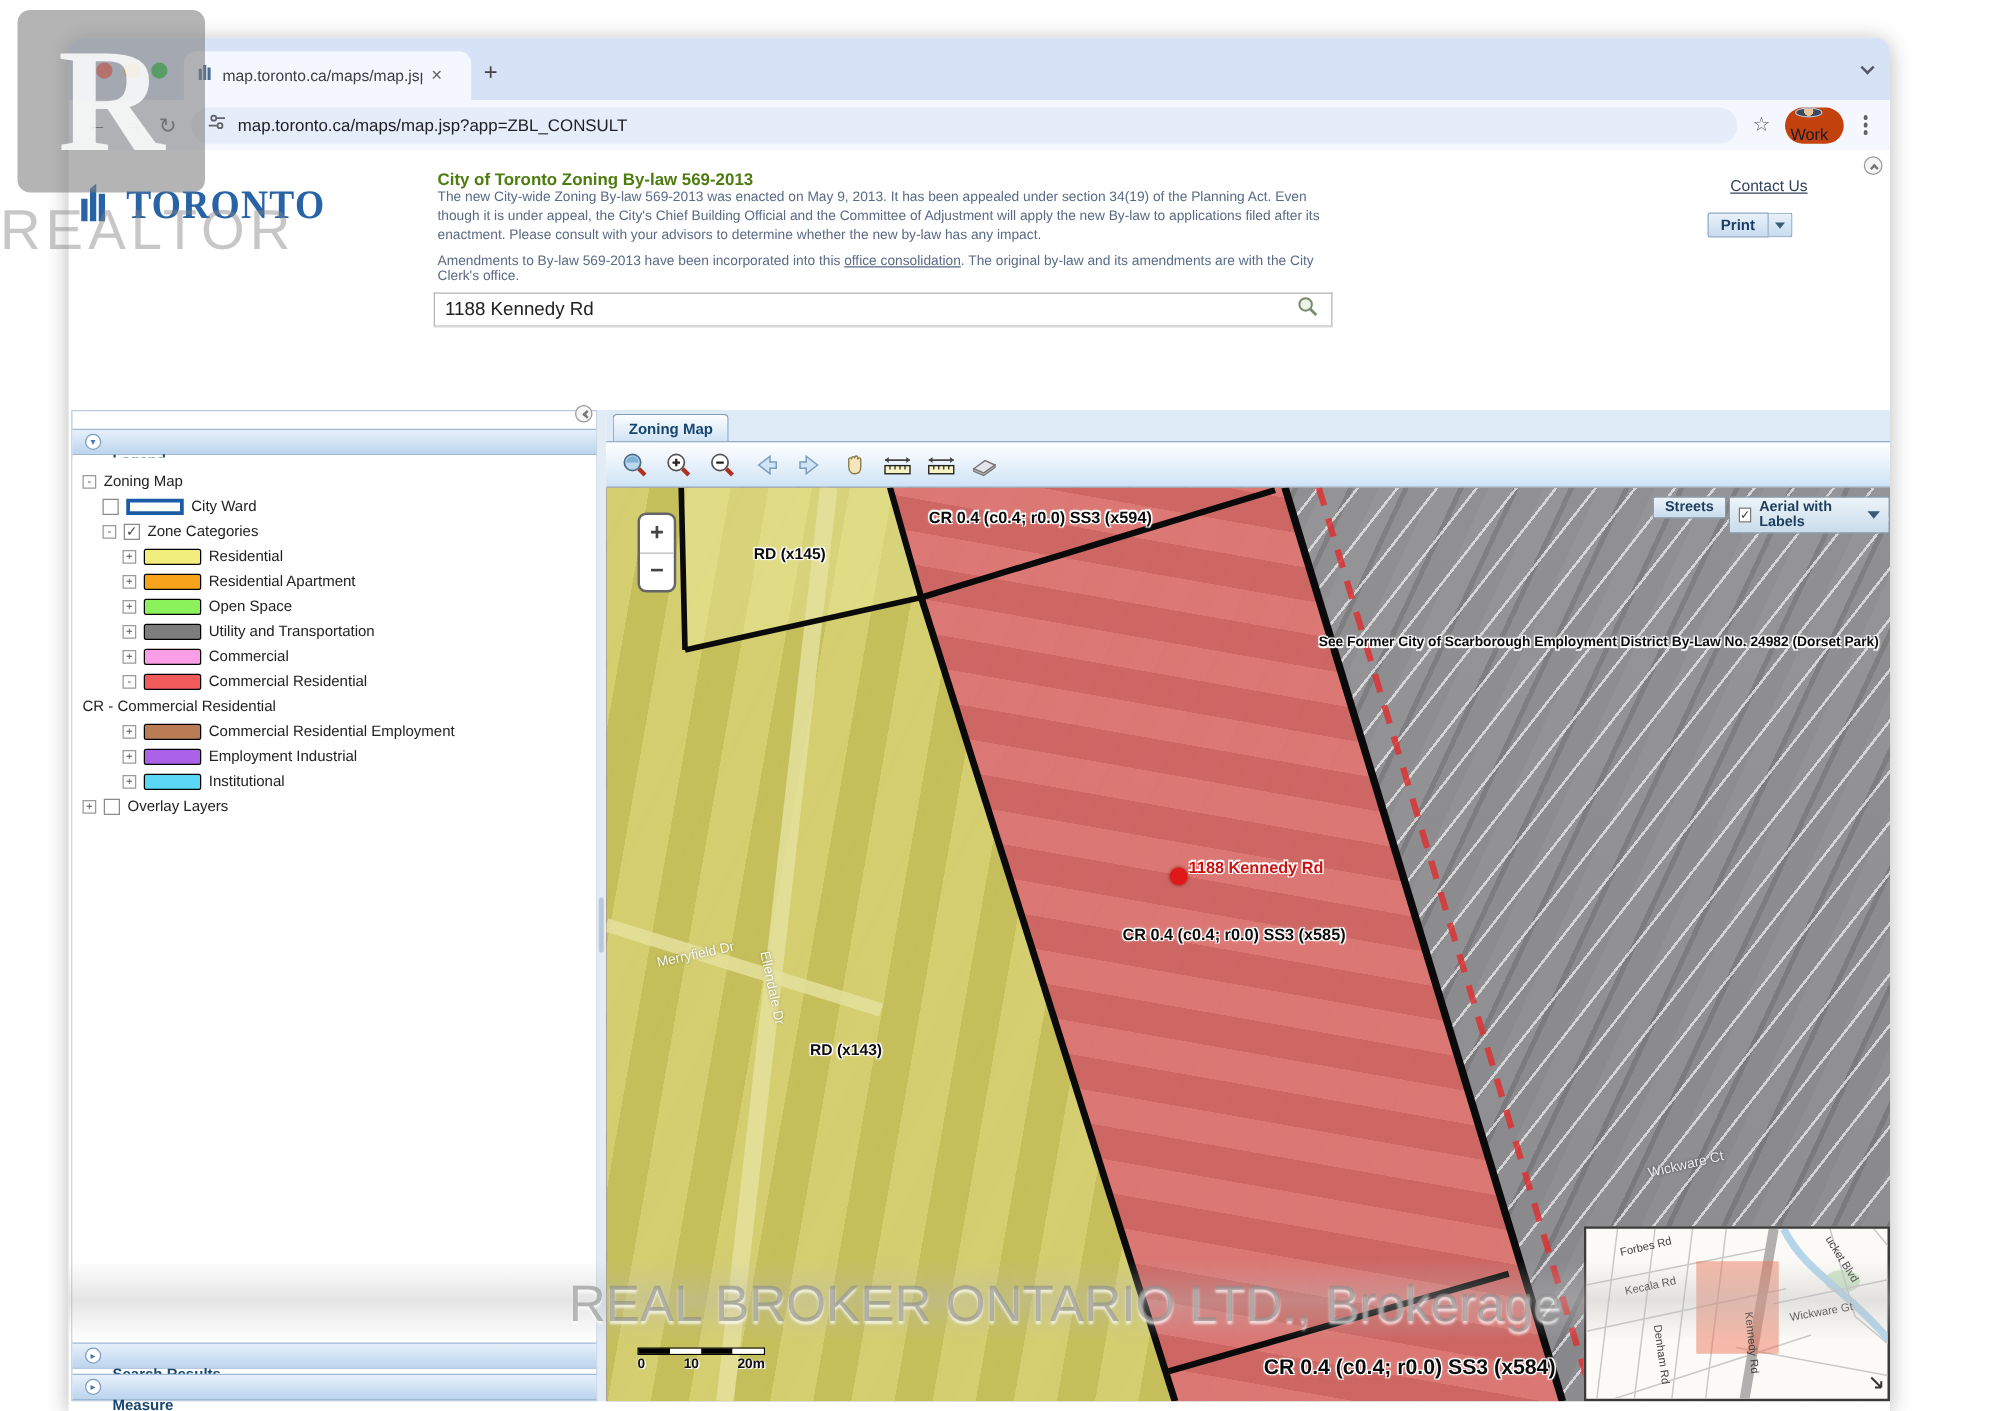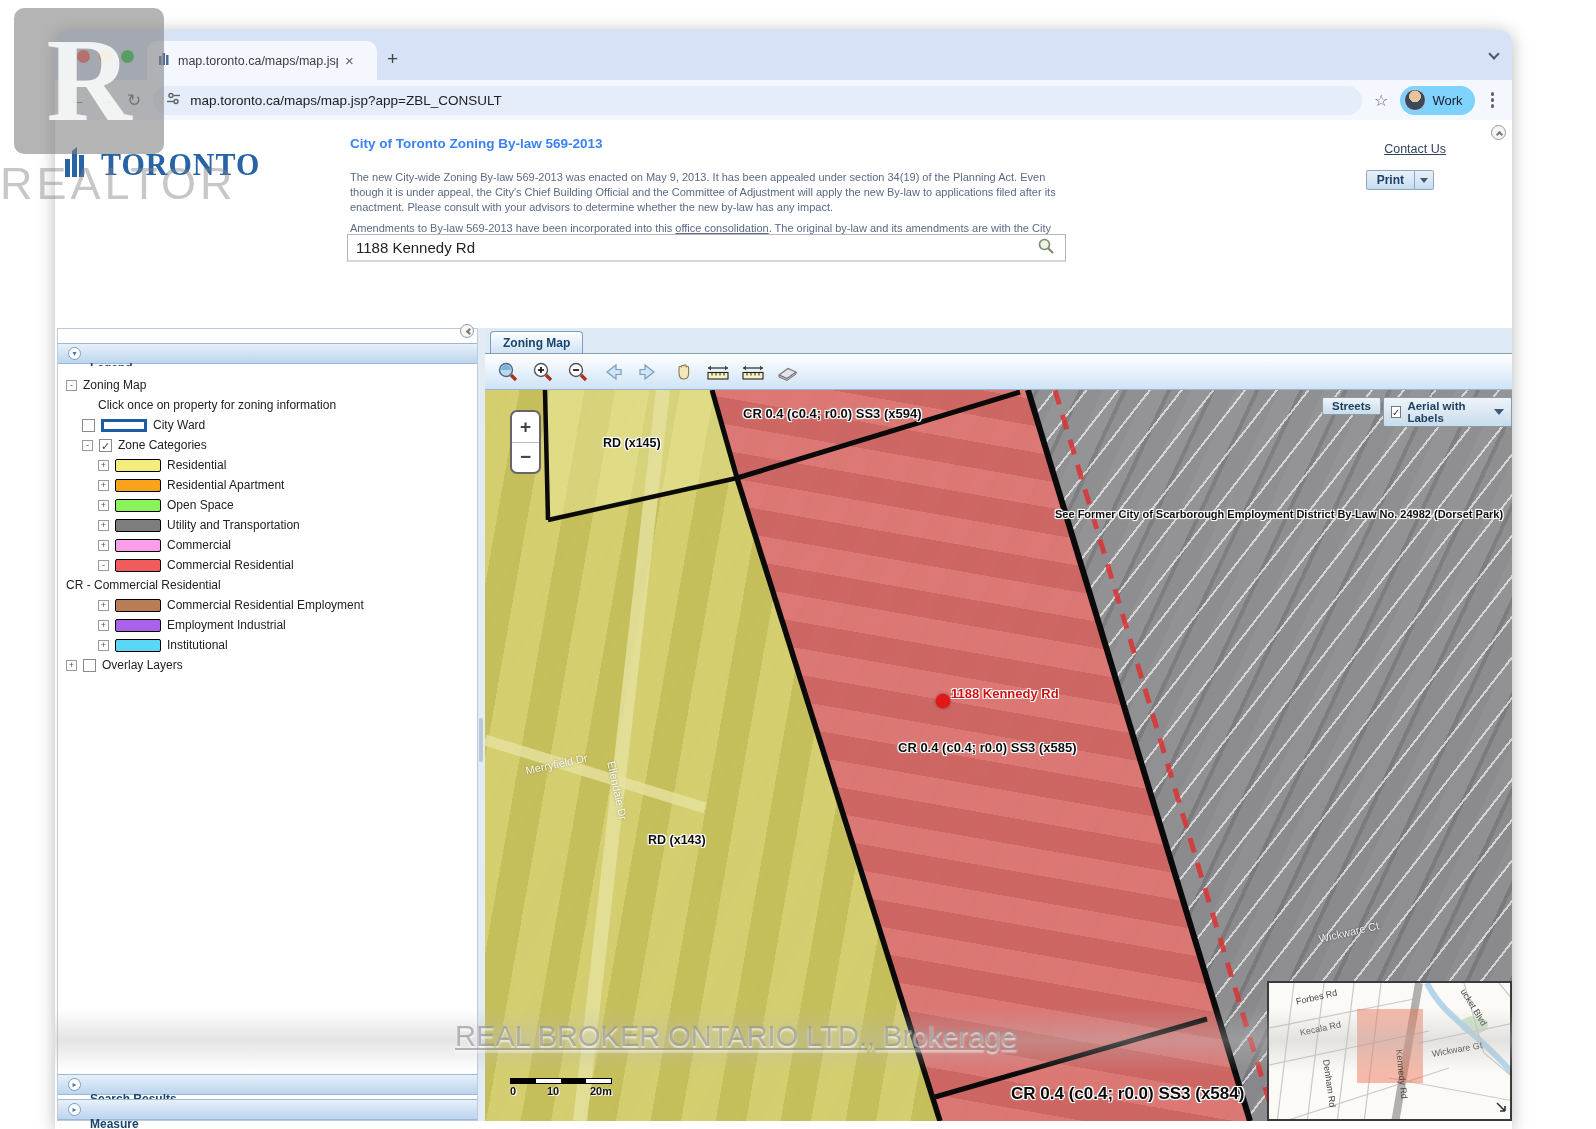--- a/index.html
+++ b/index.html
@@ -17,34 +17,34 @@
   .tab-title { font-size:12.5px; color:#3c4043; white-space:nowrap; overflow:hidden; width:160px; }
   .tab-close { color:#5f6368; font-size:15px; cursor:default; }
   .newtab { position:absolute; left:332px; top:18px; font-size:19px; color:#444; }
   .strip-chev { position:absolute; right:14px; top:20px; width:8px; height:8px; border-right:2px solid #556; border-bottom:2px solid #556; transform:rotate(45deg); }
   .toolbar-row { position:absolute; left:0; top:50px; right:0; height:40px; background:#f4f8fe; display:flex; align-items:center; padding:0 14px; gap:12px; }
   .nav-ic { font-size:17px; color:#5f6368; }
   .nav-ic.dim { color:#9aa0a6; }
   .omnibox { flex:1; height:29px; background:#e6edfa; border-radius:15px; display:flex; align-items:center; gap:9px; padding:0 13px; }
   .omni-url { font-size:13.5px; color:#202124; }
   .star { font-size:16px; color:#5f6368; }
-  .profile { height:29px; background:#7dd3fc; border-radius:15px; display:flex; align-items:center; gap:6px; padding:0 12px 0 4px; }
+  .profile { height:29px; background:#c2410c; border-radius:15px; display:flex; align-items:center; gap:6px; padding:0 12px 0 4px;flex-direction:column; }
   .profile-name { font-size:13px; color:#1a1a2a; }
   .avatar { width:22px; height:22px; border-radius:50%; background:radial-gradient(circle at 50% 32%, #e8c49a 0 34%, #3a4a5a 36% 100%); border:1px solid #b9c9e4; }
   .kebab { display:flex; flex-direction:column; gap:2.5px; padding:0 4px; }
   .kebab i { width:3.5px; height:3.5px; border-radius:50%; background:#5f6368; }
 
   
   .page { position:absolute; left:0; top:90px; right:0; bottom:0; background:#fff; }
   .collapse-top { position:absolute; right:6px; top:5px; width:15px; height:15px; border-radius:50%; border:1px solid #999; background:#f4f4f4; }
   .collapse-top i { position:absolute; left:4.5px; top:6px; width:5px; height:5px; border-left:2px solid #777; border-top:2px solid #777; transform:rotate(45deg); }
   .logo { position:absolute; left:8px; top:25px; display:flex; align-items:center; gap:4px; }
   .logo-text { font-size:30px; font-weight:bold; color:#2763a5; letter-spacing:1px; font-family:"Liberation Serif", serif; transform:scaleY(1.08); }
   .headtext { position:absolute; left:295px; top:16px; width:717px; }
-  .headtitle { font-size:13.5px; font-weight:bold; color:#3b82f6; margin-bottom:19px; }
+  .headtitle { font-size:13.5px; font-weight:bold; color:#4d7c0f; margin-bottom:0; }
   .headp { font-size:11px; color:#5a6a85; line-height:1.35; }
   .headp2 { font-size:11px; color:#5a6a85; margin-top:7px; }
   .headlink { color:#5a6a85; text-decoration:underline; }
   .contact { position:absolute; right:66px; top:22px; font-size:12.5px; color:#33435c; text-decoration:underline; }
   .printwrap { position:absolute; right:78px; top:50px; display:flex; }
   .printbtn { background:linear-gradient(#e9f1fa,#c7dcef); border:1px solid #8ba6c2; border-radius:2px 0 0 2px; padding:2px 10px; font-size:12px; font-weight:bold; color:#1d3f66; }
   .printdrop { width:19px; border:1px solid #8ba6c2; border-left:none; border-radius:0 2px 2px 0; background:linear-gradient(#e9f1fa,#c7dcef); position:relative; }
   .printdrop i { position:absolute; left:5px; top:7px; border-left:4.5px solid transparent; border-right:4.5px solid transparent; border-top:5px solid #3a5a7a; }
   .searchbox { position:absolute; left:292px; top:114px; width:719px; height:28px; background:#fff; border:1px solid #b5b5b5; border-bottom:2px solid #d7d7d7; display:flex; align-items:center; }
   .searchbox input { flex:1; border:none; outline:none; font-size:15px; color:#222; padding:0 8px; font-family:"Liberation Sans",sans-serif; background:transparent; }
@@ -123,21 +123,21 @@
   .inset-pink { position:absolute; left:88px; top:26px; width:66px; height:74px; background:rgba(234,106,74,.45); }
   .inset-resize { position:absolute; right:3px; bottom:2px; }
 
   .wickware-main { position:absolute; left:833px; top:536px; font-size:11px; color:#f2f2f2; text-shadow:0 0 2px #333; transform:rotate(-13deg); }
 
   
   .wm-logo { position:absolute; left:14px; top:8px; width:150px; height:146px; background:rgba(125,125,125,.58); border-radius:10px; display:flex; align-items:center; justify-content:center; z-index:50; }
   .wm-logo span { font-family:"Liberation Serif", serif; font-weight:bold; font-size:118px; color:rgba(252,252,252,.88); line-height:1; }
   .wm-realtor { position:absolute; left:0px; top:158px; font-size:45px; letter-spacing:4px; color:rgba(130,130,130,.45); z-index:50; }
   .wm-band { position:absolute; left:55px; top:1008px; width:1457px; height:64px; background:linear-gradient(rgba(190,190,190,0), rgba(185,185,185,.38) 50%, rgba(190,190,190,0)); z-index:49; }
-  .wm-broker { position:absolute; left:455px; top:1020px; font-size:29px; color:rgba(140,140,140,.62); text-shadow:0 2px 2px rgba(255,255,255,.75); z-index:50; white-space:nowrap;text-decoration:underline; }
+  .wm-broker { position:absolute; left:455px; top:1020px; font-size:41px; color:rgba(140,140,140,.62); text-shadow:0 2px 2px rgba(255,255,255,.75); z-index:50; white-space:nowrap; }
 </style>
 </head>
 <body>
 
 <div class="canvas">
 
   <div class="browser">
     <div class="tabstrip">
       <div class="lights">
         <div class="light" style="background:#ff5f57"></div>
@@ -233,23 +233,20 @@
 
         <div class="panelbar legendbar">
           <span class="paneli">▾</span>
           <span class="ptitle">Legend</span>
         </div>
 
         <div class="tree">
           <div class="trow">
             <span class="exp">-</span>
             <span>Zoning Map</span>
-          </div>
-          <div class="trow ind2">
-            <span>Click once on property for zoning information</span>
           </div>
           <div class="trow ind1">
             <span class="cb"></span>
             <span class="sw-ward"></span>
             <span>City Ward</span>
           </div>
           <div class="trow ind1">
             <span class="exp">-</span>
             <span class="cb">✓</span>
             <span>Zone Categories</span>

